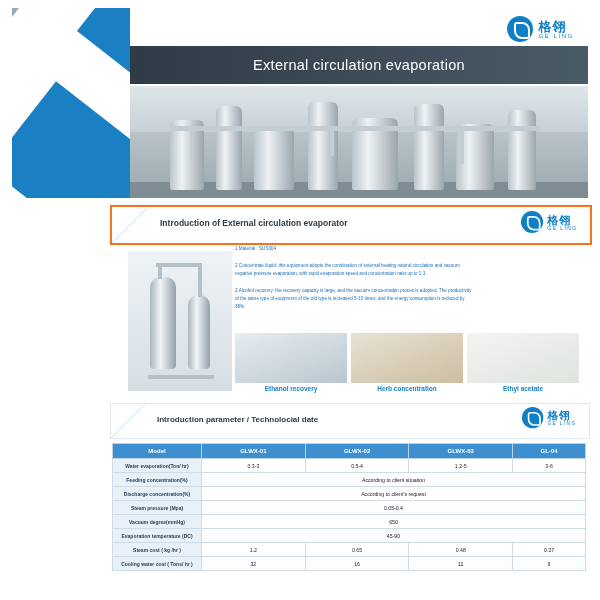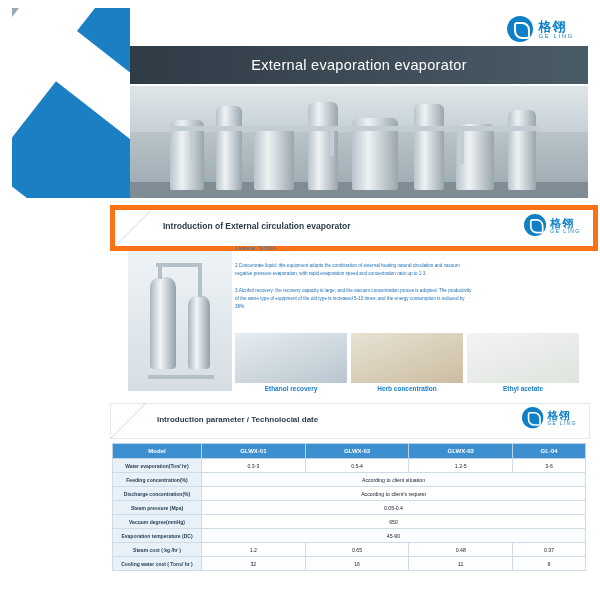--- a/index.html
+++ b/index.html
@@ -72,21 +72,21 @@
     position:absolute;left:118px;top:78px;width:458px;height:112px;
     background:linear-gradient(180deg,#cfd8dd,#9aa7ae);
     overflow:hidden;
   }
   .tank{position:absolute;bottom:8px;background:linear-gradient(90deg,#b9c4cb,#eef2f4 35%,#9aa6ad);border-radius:6px 6px 2px 2px;}
   .pipe{position:absolute;background:#c3ced4;}
   .floor{position:absolute;left:0;bottom:0;width:100%;height:16px;background:#7f8c94;}
   .wall{position:absolute;left:0;top:0;width:100%;height:46px;background:linear-gradient(180deg,#dfe6ea,#c6d0d6);}
 
   
-  .sec2{position:absolute;left:110px;top:205px;width:478px;height:36px;background:#fff;border:5px solid #f97316;}
+  .sec2{position:absolute;left:110px;top:205px;width:478px;height:36px;background:#fff;border:2px solid #f97316;}
   .sec2 .corner{
     position:absolute;left:0;top:0;width:36px;height:36px;background:#1b7fc4;
   }
   .sec2 .corner:before{
     content:"";position:absolute;left:0;top:0;border-left:36px solid #fff;border-bottom:36px solid transparent;
   }
   .sec2 .corner:after{
     content:"";position:absolute;right:0;bottom:0;border-right:36px solid #fff;border-top:36px solid transparent;
   }
   .sec2 .sec2-title{position:absolute;left:48px;top:11px;font-size:8.5px;font-weight:bold;color:#2b3c49;}
@@ -321,21 +321,21 @@
 
     <div class="hero-right">
       <div class="hero-logo">
         <div class="logo-mark"></div>
         <div class="logo-txt">
           <div class="logo-cn">格翎</div>
           <div class="logo-en">GE LING</div>
         </div>
       </div>
       <div class="hero-title-bar">
-        <div class="hero-title">External evaporation evaporator</div>
+        <div class="hero-title">External circulation evaporation</div>
       </div>
     </div>
 
     <div class="hero-img">
       <div class="wall"></div>
       <div class="floor"></div>
       <div class="tank" style="left:40px;width:34px;height:70px;"></div>
       <div class="tank" style="left:86px;width:26px;height:84px;"></div>
       <div class="tank" style="left:124px;width:40px;height:64px;"></div>
       <div class="tank" style="left:178px;width:30px;height:88px;"></div>

